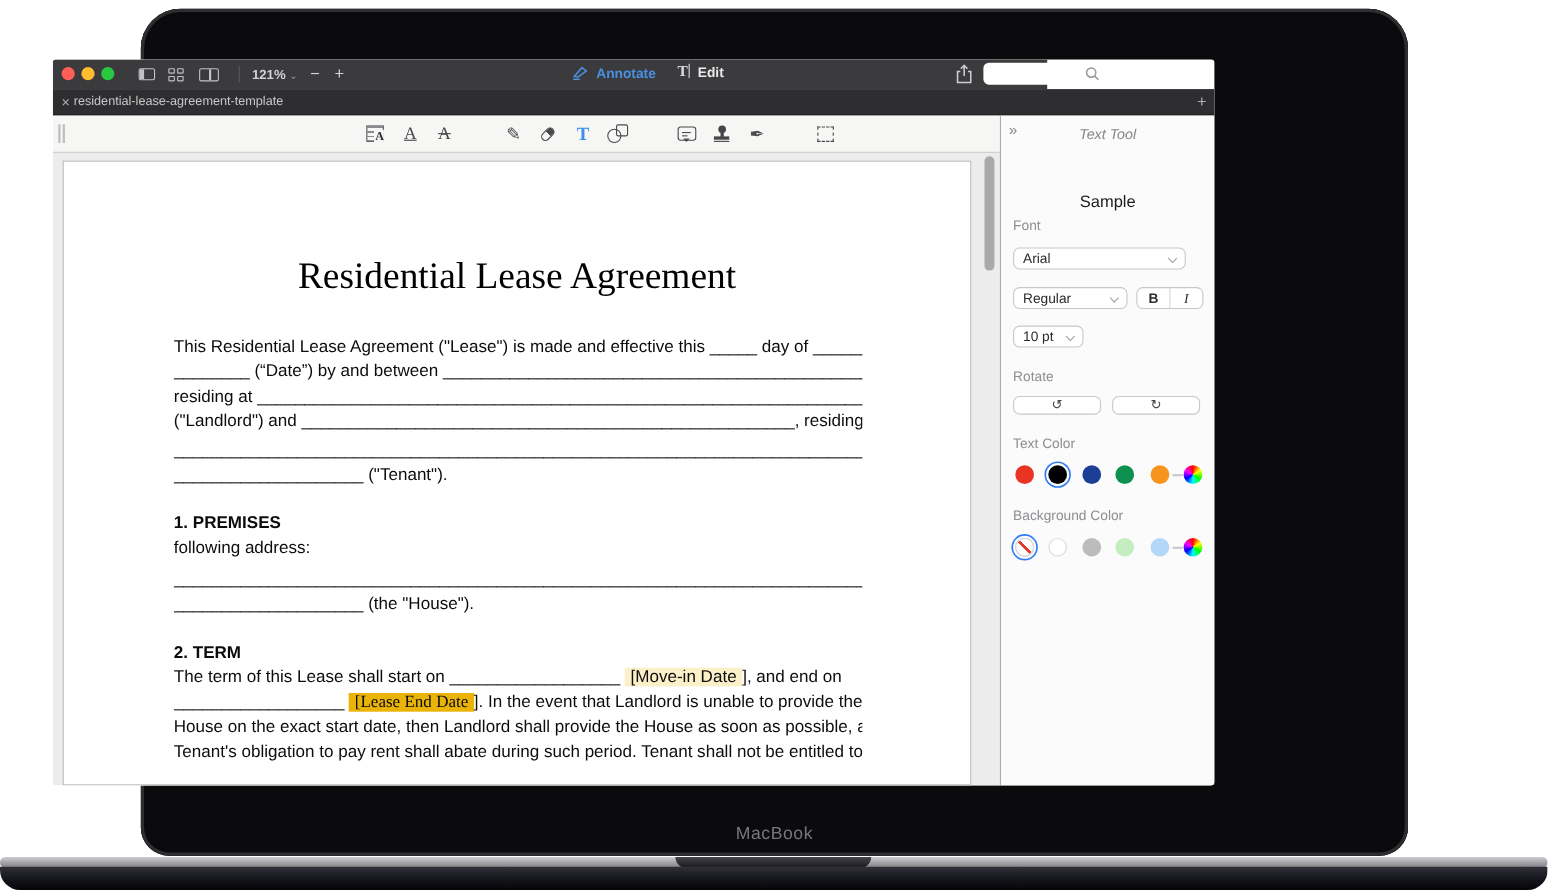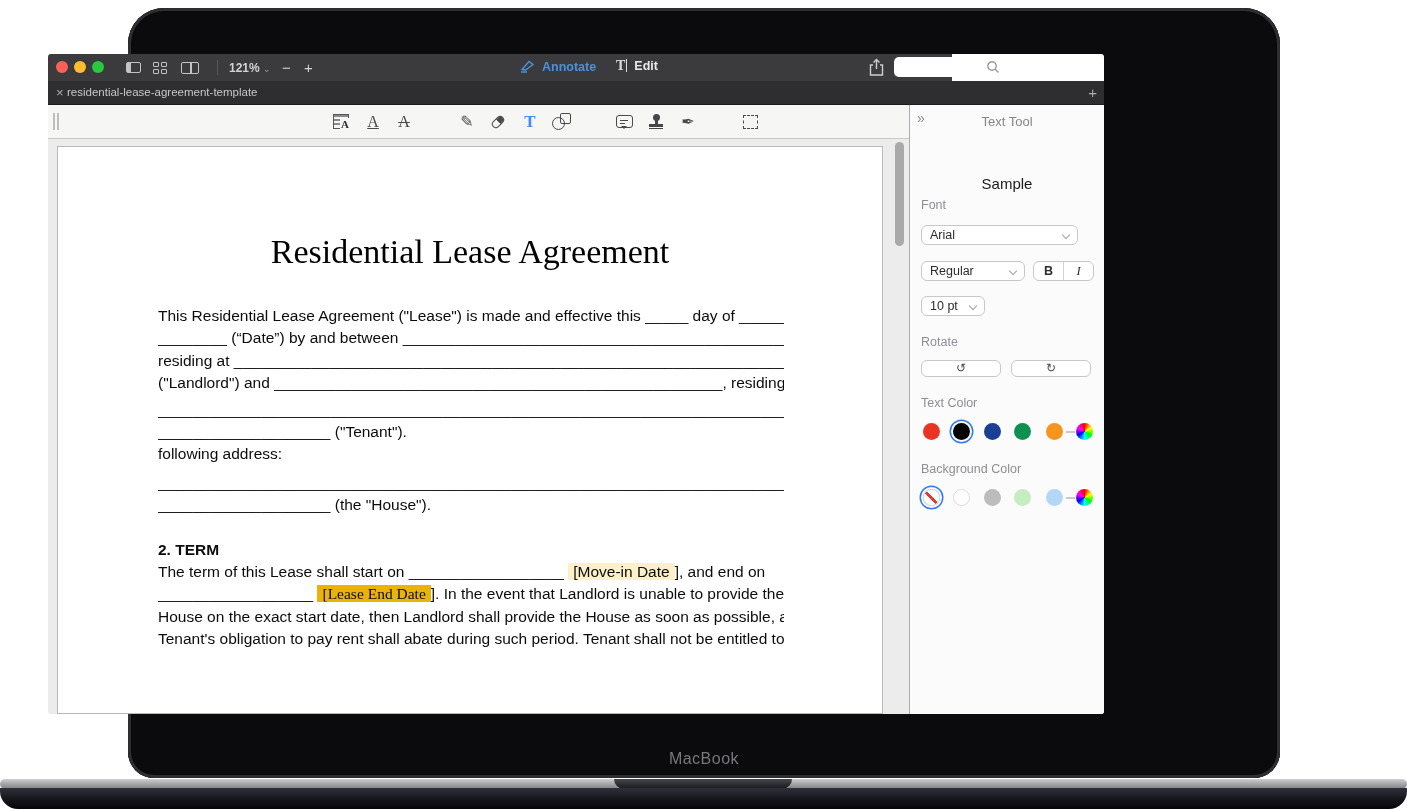--- a/index.html
+++ b/index.html
@@ -98,21 +98,21 @@
   .doc-line{font-family:"Liberation Serif",serif;font-size:15.5px;line-height:22.4px;
     color:#0c0c0c;white-space:nowrap;overflow:hidden;}
   .doc-heading{font-weight:bold;}
   .doc-line .hl{padding:0 5px;}
   .scroll-thumb{position:absolute;right:5px;top:3px;width:9px;height:104px;background:#a9a9a9;border-radius:4.5px;}
 
   
   .sidebar{position:absolute;left:861px;top:51px;width:195px;height:609px;background:#fbfbfb;
     border-left:1px solid #ababab;}
   .sb-collapse{position:absolute;left:7px;top:5px;color:#8a8a8e;font-size:14px;}
-  .sb-title{position:absolute;left:0;right:0;top:9px;text-align:center;color:#86868a;font-size:13px;}
+  .sb-title{position:absolute;left:0;right:0;top:9px;text-align:center;color:#86868a;font-size:13px;font-style:italic;}
   .sb-sample{position:absolute;left:0;right:0;top:43px;text-align:center;color:#1b1b1d;font-size:15px;margin-top:27px;}
   .sb-label{position:absolute;left:11px;color:#8e8e93;font-size:12.5px;}
   .sb-select{position:absolute;height:20px;background:#fff;border:1px solid #c7c7cc;border-radius:6px;
     font-size:12.5px;color:#2b2b2e;padding:2px 0 0 8px;}
   .sb-select::after{content:"";position:absolute;right:8px;top:6px;width:5px;height:5px;
     border-right:1.5px solid #9fa0a4;border-bottom:1.5px solid #9fa0a4;transform:rotate(45deg);}
   .bi-group{position:absolute;left:123px;top:156px;width:61px;height:20px;background:#fff;
     border:1px solid #c7c7cc;border-radius:6px;display:flex;}
   .bi-cell{flex:1;text-align:center;font-size:12.5px;color:#2b2b2e;padding-top:2px;}
   .bi-cell.b{font-weight:bold;border-right:1px solid #d4d4d8;}
@@ -235,20 +235,21 @@
     <div class="docview">
       <div class="page">
         <div class="doc-title">Residential Lease Agreement</div>
         <div class="doc-body">
             <div class="doc-line"><span>This Residential Lease Agreement ("Lease") is made and effective this _____ day of ________,</span></div>
             <div class="doc-line"><span>________ (“Date”) by and between _______________________________________________________,</span></div>
             <div class="doc-line"><span>residing at __________________________________________________________________________</span></div>
             <div class="doc-line"><span>("Landlord") and ____________________________________________________, residing at</span></div>
             <div class="doc-line" style="margin-top: 4px;"><span>____________________________________________________________________________________</span></div>
             <div class="doc-line"><span>____________________ ("Tenant").</span></div>
+            <div class="doc-line doc-heading" style="margin-top: 22px;"><span>1. PREMISES</span></div>
             <div class="doc-line"><span>following address:</span></div>
             <div class="doc-line" style="margin-top: 6px;"><span>____________________________________________________________________________________</span></div>
             <div class="doc-line"><span>____________________ (the "House").</span></div>
             <div class="doc-line doc-heading" style="margin-top: 22px;"><span>2. TERM</span></div>
             <div class="doc-line"><span>The term of this Lease shall start on __________________ </span><span class="hl" style="background: rgb(251, 240, 199);">[Move-in Date</span><span>], and end on</span></div>
             <div class="doc-line"><span>__________________ </span><span class="hl" style="background: #eab308; font-family: Liberation Serif, serif;">[Lease End Date</span><span>]. In the event that Landlord is unable to provide the</span></div>
             <div class="doc-line"><span>House on the exact start date, then Landlord shall provide the House as soon as possible, and</span></div>
             <div class="doc-line"><span>Tenant's obligation to pay rent shall abate during such period. Tenant shall not be entitled to any</span></div>
           </div>
       </div>

